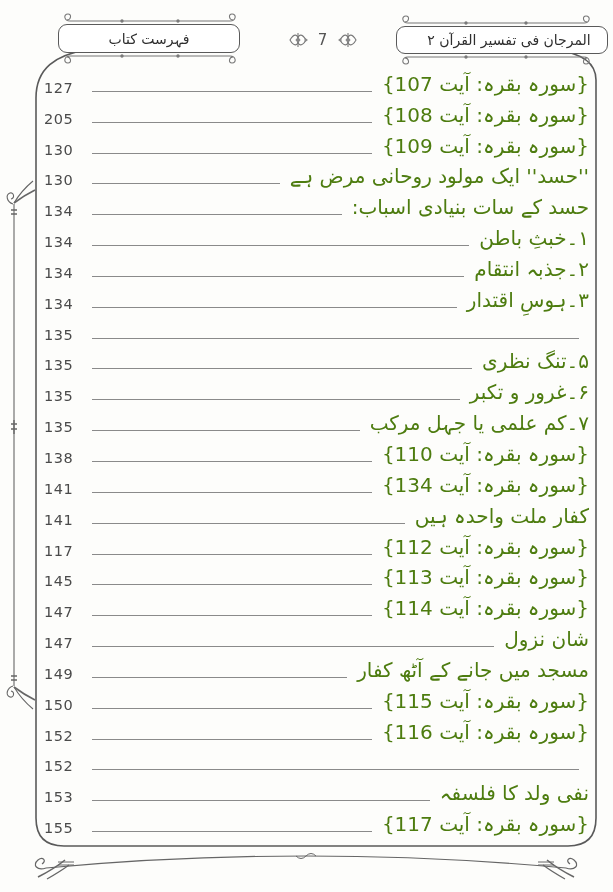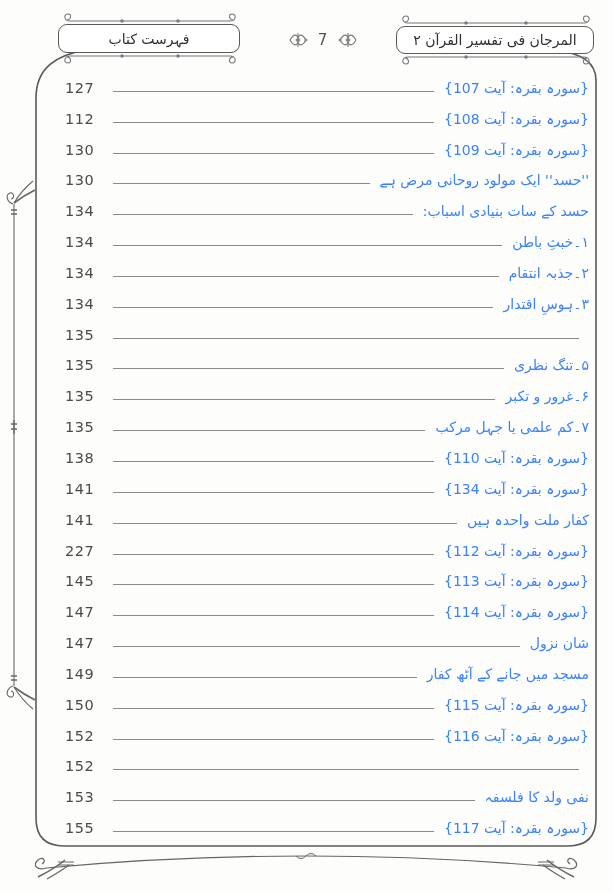--- a/index.html
+++ b/index.html
@@ -35,29 +35,29 @@
 
   
   .toc{
     position:absolute;left:44px;right:24px;top:66px;
   }
   .row{
     height:30.85px;display:flex;align-items:flex-end;
   }
   .pg{
     width:42px;flex:none;font-size:14.5px;color:#4a4a4a;
-    padding-bottom:1px;letter-spacing:.5px;margin-left:21px;
+    padding-bottom:1px;letter-spacing:.5px;
   }
   .fill{
     flex:1;border-bottom:1px solid var(--line);
     margin:0 10px 5px 6px;min-width:12px;
   }
   .title{
     flex:none;direction:rtl;unicode-bidi:plaintext;
-    font-size:14px;color:#3b82f6;
+    font-size:20px;color:#4d7c0f;
     padding-bottom:1px;max-width:440px;white-space:nowrap;
   }
 </style>
 </head>
 <body>
 
 <svg class="overlay" width="613" height="892" viewBox="0 0 613 892">
   <g stroke="#5a5a5a" stroke-width="1.6" fill="none">
 
     <path d="M86 50 C56 55 36 68 36 98 L36 818 Q36 846 64 846 L568 846 Q596 846 596 818 L596 80 C596 62 580 53 556 50"></path>
@@ -145,21 +145,21 @@
 <div class="hgroup" style="left:396px;top:14px;width:200px;">
   <svg class="hflor" width="200" height="12" viewBox="0 0 200 12">
     <g stroke="#777" fill="none" stroke-width="1.1">
       <path d="M12 9 H188"></path>
       <path d="M12 9 C6 9 5 2 10 2 c4 0 3 6 -1 6"></path>
       <path d="M188 9 C194 9 195 2 190 2 c-4 0 -3 6 1 6"></path>
       <circle cx="70" cy="9" r="1.1" fill="#777"></circle>
         <circle cx="130" cy="9" r="1.1" fill="#777"></circle>
     </g>
   </svg>
-  <div class="hbox" style="width:196px;height:26px;">
+  <div class="hbox" style="width:196px;height:26px;padding-left:14px;">
     <span>المرجان فی تفسیر القرآن ۲</span>
   </div>
   <svg class="hflor flip" width="200" height="12" viewBox="0 0 200 12">
     <g stroke="#777" fill="none" stroke-width="1.1">
       <path d="M12 9 H188"></path>
       <path d="M12 9 C6 9 5 2 10 2 c4 0 3 6 -1 6"></path>
       <path d="M188 9 C194 9 195 2 190 2 c-4 0 -3 6 1 6"></path>
       <circle cx="70" cy="9" r="1.1" fill="#777"></circle>
         <circle cx="130" cy="9" r="1.1" fill="#777"></circle>
     </g>
@@ -167,21 +167,21 @@
 </div>
 
 <div class="toc">
   <div class="row">
     <span class="pg">127</span>
     <span class="fill"></span>
     <span class="title">{سورہ بقرہ: آیت 107}</span>
   </div>
 
   <div class="row">
-    <span class="pg">112</span>
+    <span class="pg">205</span>
     <span class="fill"></span>
     <span class="title">{سورہ بقرہ: آیت 108}</span>
   </div>
 
   <div class="row">
     <span class="pg">130</span>
     <span class="fill"></span>
     <span class="title">{سورہ بقرہ: آیت 109}</span>
   </div>
 
@@ -250,21 +250,21 @@
     <span class="title">{سورہ بقرہ: آیت 134}</span>
   </div>
 
   <div class="row">
     <span class="pg">141</span>
     <span class="fill"></span>
     <span class="title">کفار ملت واحدہ ہیں</span>
   </div>
 
   <div class="row">
-    <span class="pg">227</span>
+    <span class="pg">117</span>
     <span class="fill"></span>
     <span class="title">{سورہ بقرہ: آیت 112}</span>
   </div>
 
   <div class="row">
     <span class="pg">145</span>
     <span class="fill"></span>
     <span class="title">{سورہ بقرہ: آیت 113}</span>
   </div>
 

